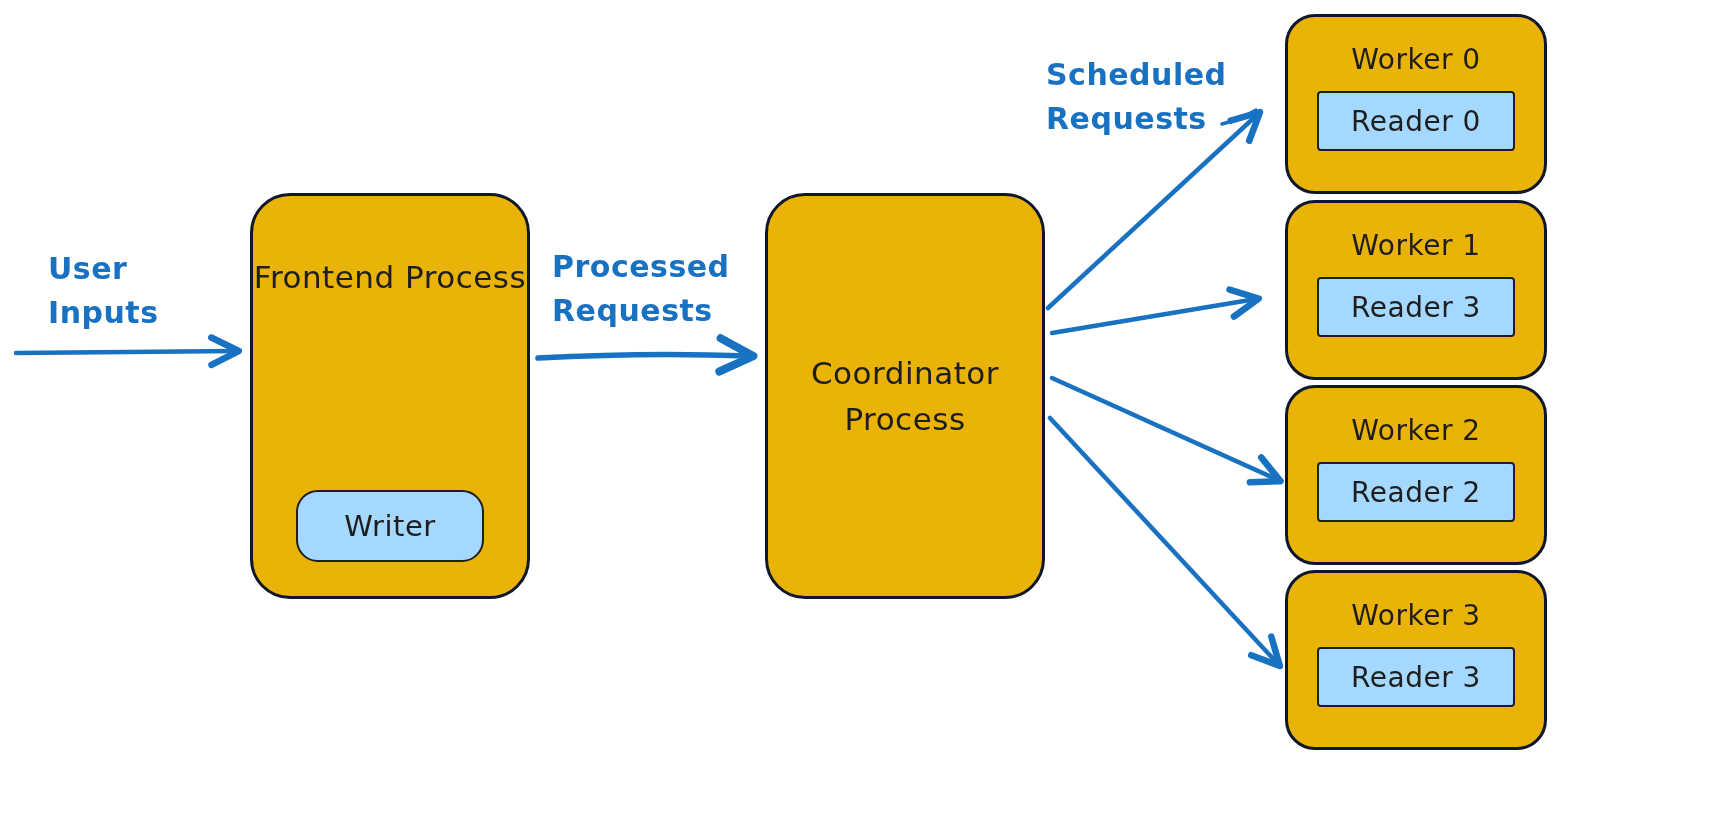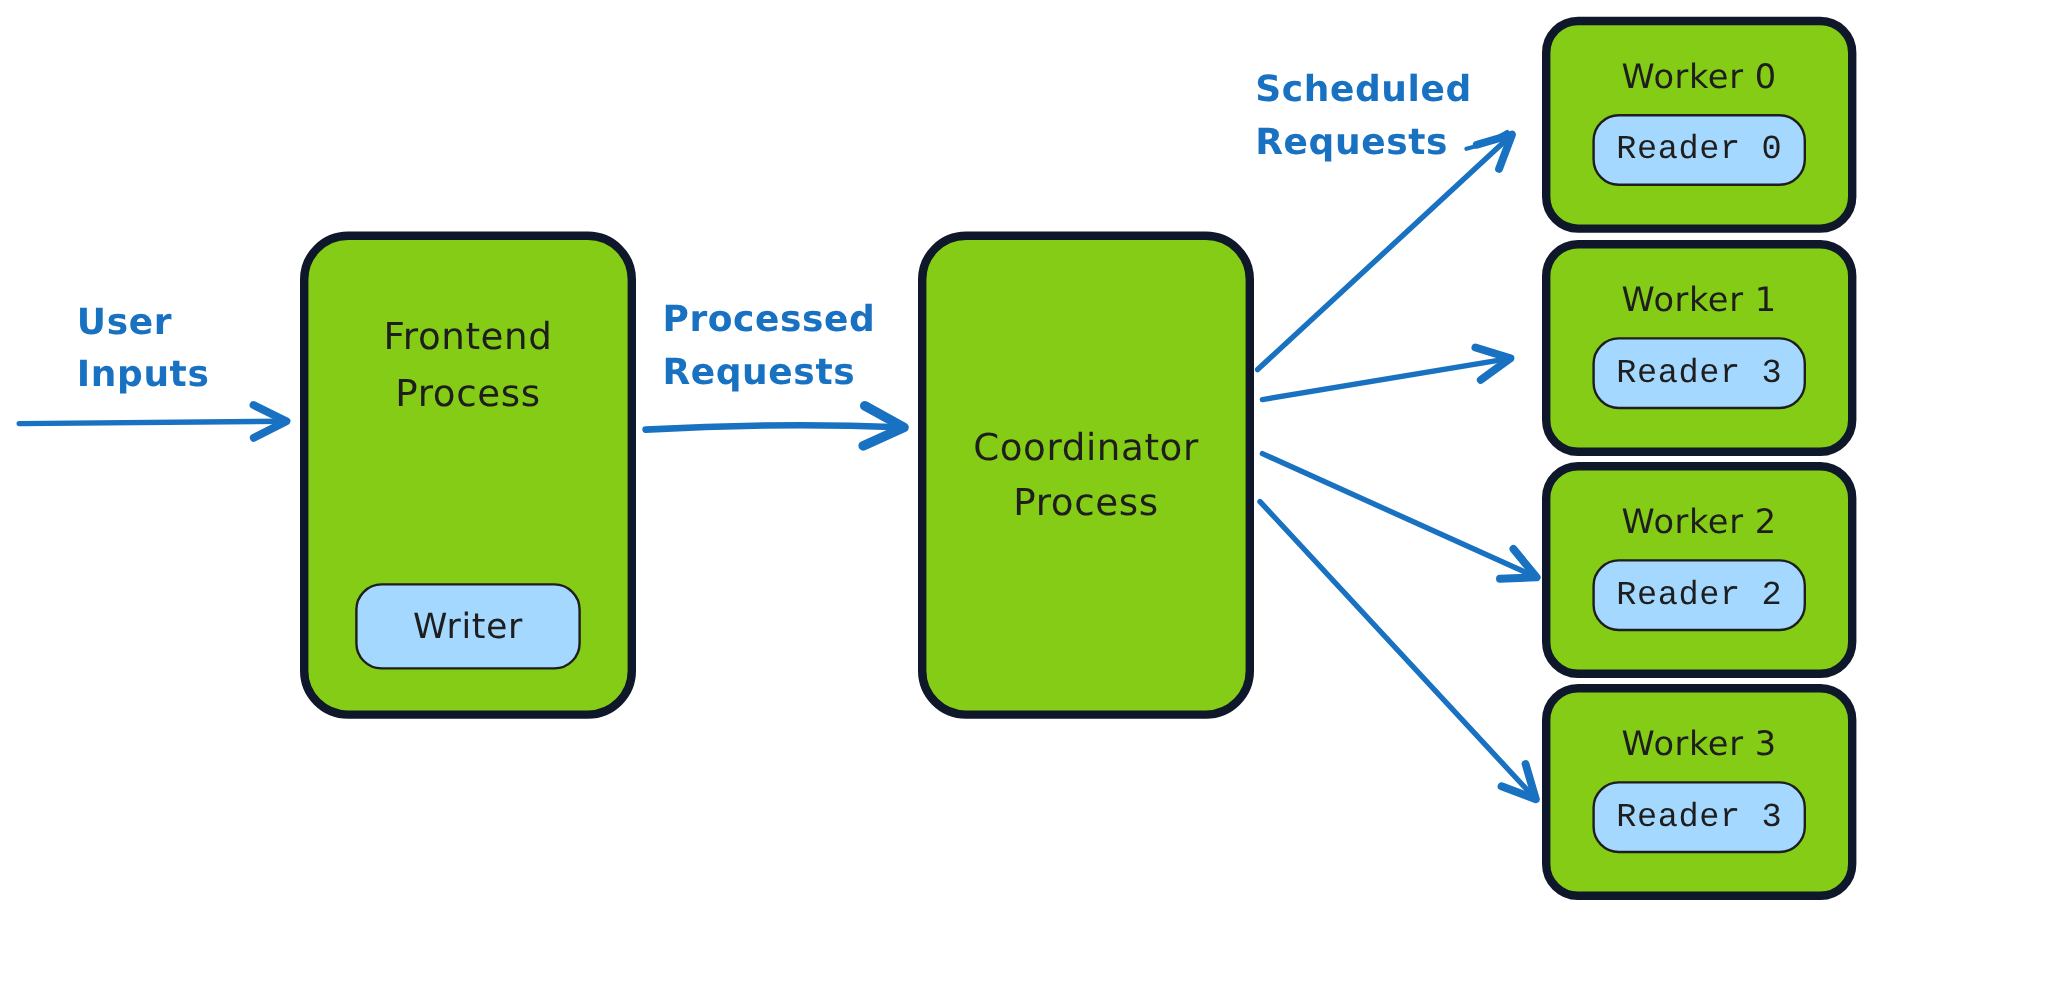--- a/index.html
+++ b/index.html
@@ -25,22 +25,22 @@
   .flow-label {
     position: absolute;
     color: #1971c2;
     font-size: 30px;
     font-weight: 600;
     line-height: 1.45;
     letter-spacing: 0.5px;
   }
   .node {
     position: absolute;
-    background: #84cc16;
-    border: 7px solid #0f172a;
+    background: #eab308;
+    border: 3px solid #0f172a;
     box-sizing: border-box;
   }
   .big-node {
     width: 280px;
     height: 406px;
     border-radius: 40px;
   }
   .node-title {
     font-size: 31px;
     font-weight: 500;
@@ -93,25 +93,24 @@
     flex-direction: column;
     align-items: center;
   }
   .worker-title {
     margin-top: 22px;
     font-size: 28px;
   }
   .reader-chip {
     position: static;
     margin-top: 10px;
-    width: 178px;
+    width: 198px;
     height: 60px;
-    border-radius: 22px;
+    border-radius: 4px;
     font-size: 28px;
-    font-family: Liberation Mono, monospace;
   }
 </style>
 </head>
 <body>
 
 <div class="canvas">
 
   <svg class="arrows" viewBox="0 0 1723 837" xmlns="http://www.w3.org/2000/svg">
     <defs>
       <marker id="arrowhead" viewBox="0 0 14 14" refX="11" refY="7" markerWidth="8.5" markerHeight="8.5" orient="auto">
@@ -120,21 +119,21 @@
     </defs>
     <path d="M16,353 L236,351" fill="none" stroke="#1971c2" stroke-width="4.5" stroke-linecap="round" marker-end="url(#arrowhead)"></path>
     <path d="M538,358 Q648,352 750,356" fill="none" stroke="#1971c2" stroke-width="5.5" stroke-linecap="round" marker-end="url(#arrowhead)"></path>
     <path d="M1048,308 L1258,114" fill="none" stroke="#1971c2" stroke-width="4.5" stroke-linecap="round" marker-end="url(#arrowhead)"></path>
     <path d="M1052,333 L1256,299" fill="none" stroke="#1971c2" stroke-width="4.5" stroke-linecap="round" marker-end="url(#arrowhead)"></path>
     <path d="M1052,378 L1278,480" fill="none" stroke="#1971c2" stroke-width="4.5" stroke-linecap="round" marker-end="url(#arrowhead)"></path>
     <path d="M1050,418 L1278,664" fill="none" stroke="#1971c2" stroke-width="4.5" stroke-linecap="round" marker-end="url(#arrowhead)"></path>
     <path d="M1222,124 Q1240,120 1256,110" fill="none" stroke="#1971c2" stroke-width="3.5" stroke-linecap="round"></path>
   </svg>
 
-  <div class="flow-label" style="left:64px; top:247px; width:150px;">User Inputs</div>
+  <div class="flow-label" style="left:48px; top:247px; width:150px;">User Inputs</div>
 
   <div class="flow-label" style="left:1046px; top:53px; width:190px;">Scheduled Requests</div>
 
   <div class="flow-label" style="left:552px; top:245px; width:200px;">Processed Requests</div>
 
   <div class="node big-node" style="left:250px; top:193px;">
     <div class="node-title frontend-title">Frontend Process</div>
     <div class="chip writer-chip">Writer</div>
   </div>
 

